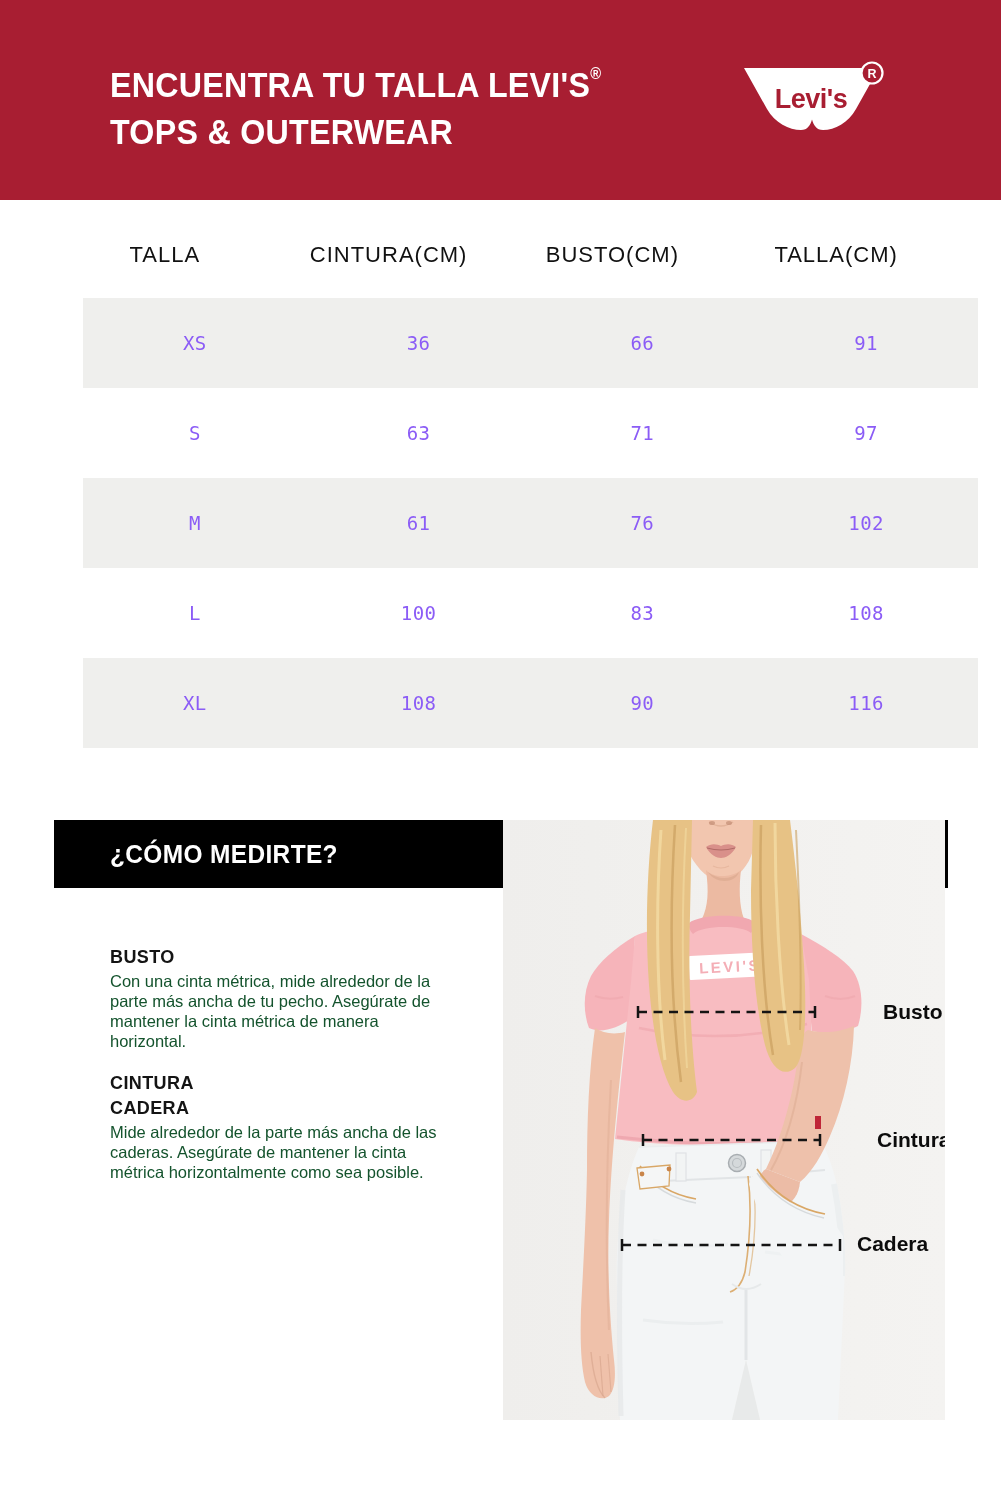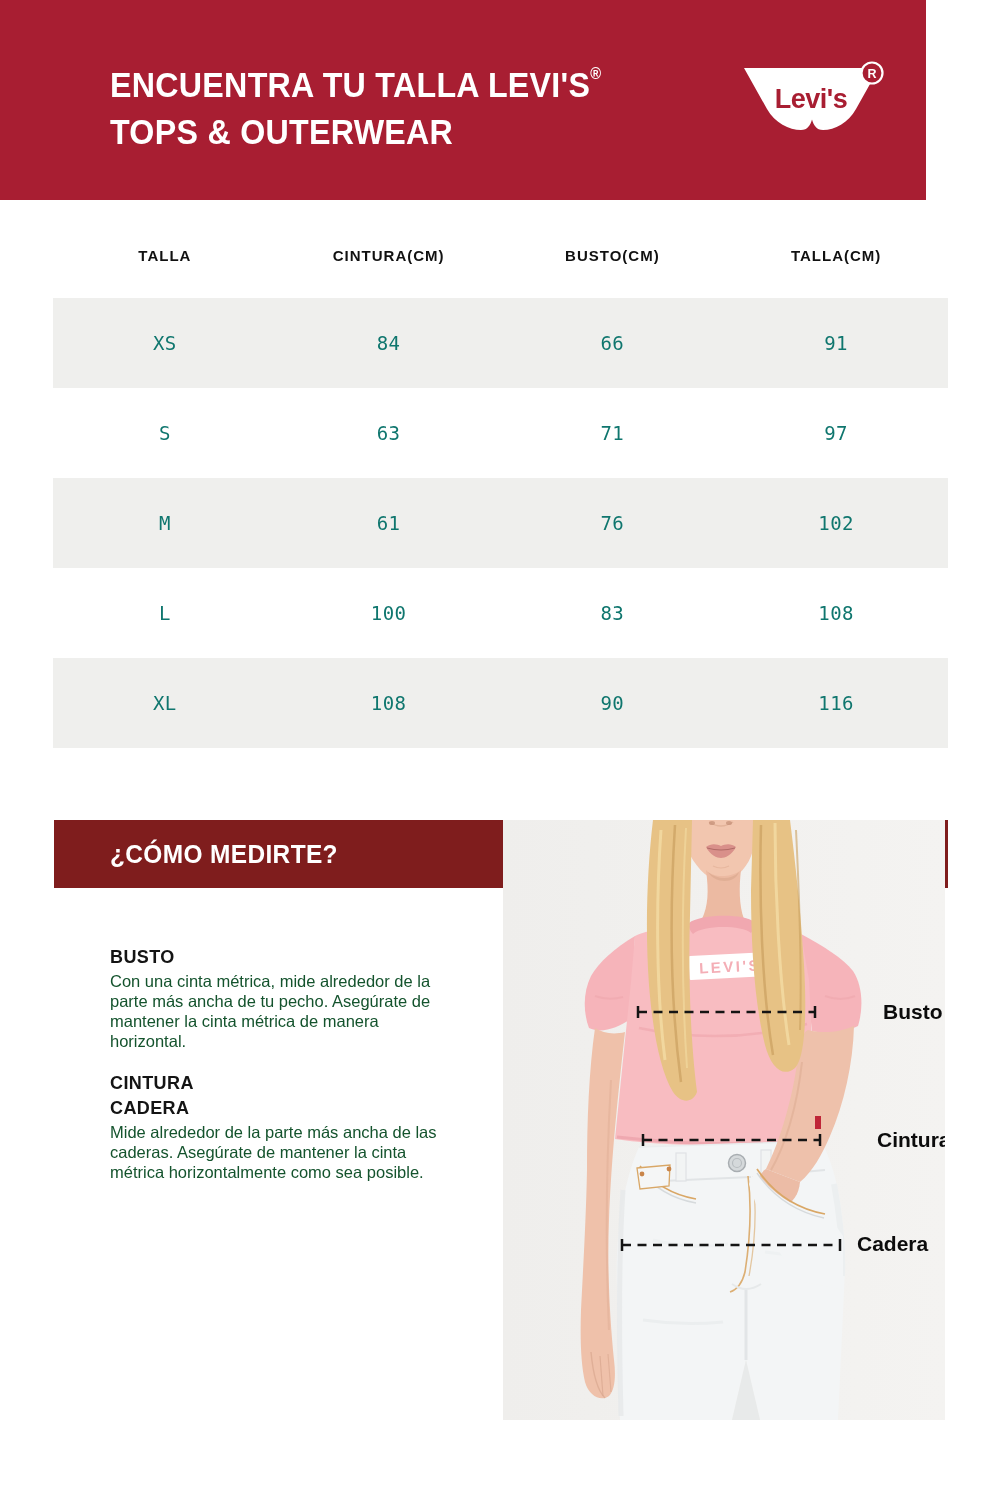--- a/index.html
+++ b/index.html
@@ -2,38 +2,38 @@
 <html><head>
 <meta charset="utf-8">
 <style>
   html,body{margin:0;padding:0;background:#ffffff;}
   .page{
     position:relative;width:1001px;height:1500px;margin:0 auto;
     background:#ffffff;overflow:hidden;
     font-family:"Liberation Sans",sans-serif;color:#1b1b1b;
   }
   
-  .hero{position:absolute;left:0;top:0;width:926px;height:200px;background:#A81E32;}
+  .hero{position:absolute;left:0;top:0;width:1001px;height:200px;background:#A81E32;}
   .hero-title{
     position:absolute;left:110px;top:50px;color:#ffffff;font-weight:700;
     font-size:35px;line-height:47px;letter-spacing:.3px;
     transform:scaleX(.92);transform-origin:left top;white-space:nowrap;
   }
   .hero-title sup{font-size:16px;vertical-align:18px;}
   .levis-logo{position:absolute;left:744px;top:58px;width:152px;height:86px;}
   
   .size-table{position:absolute;left:53px;top:212px;width:895px;}
   .t-row{display:flex;width:100%;}
   .t-row > div{width:25%;display:flex;align-items:center;justify-content:center;}
-  .t-head{height:86px;font-weight:700;font-size:15px;letter-spacing:1px;color:#111;}
-  .t-body{height:90px;font-family:"DejaVu Sans Mono",monospace;font-size:19px;color:#0f766e;letter-spacing:.5px;}
+  .t-head{height:86px;font-weight:400;font-size:22px;letter-spacing:1px;color:#111;}
+  .t-body{height:90px;font-family:"DejaVu Sans Mono",monospace;font-size:19px;color:#8b5cf6;letter-spacing:.5px;margin-left:30px;}
   .t-body.striped{background:#EFEFED;}
   
   .measure-banner{
-    position:absolute;left:54px;top:820px;width:894px;height:68px;background:#7f1d1d;
+    position:absolute;left:54px;top:820px;width:894px;height:68px;background:#000000;
   }
   .measure-banner .txt{
     position:absolute;left:56px;top:0;height:68px;line-height:68px;color:#fff;
     font-weight:700;font-size:26px;letter-spacing:.4px;white-space:nowrap;
     transform:scaleX(.94);transform-origin:left top;
   }
   .measure-text{position:absolute;left:110px;top:946px;width:348px;}
   .m-section h3{
     margin:0 0 3px 0;font-size:18px;line-height:22px;font-weight:700;color:#141414;letter-spacing:.4px;
   }
@@ -68,21 +68,21 @@
 
   <div class="size-table">
     <div class="t-row t-head">
       <div>TALLA</div>
       <div>CINTURA(CM)</div>
       <div>BUSTO(CM)</div>
       <div>TALLA(CM)</div>
     </div>
     <div class="t-row t-body striped">
       <div>XS</div>
-      <div>84</div>
+      <div>36</div>
       <div>66</div>
       <div>91</div>
     </div>
     <div class="t-row t-body">
       <div>S</div>
       <div>63</div>
       <div>71</div>
       <div>97</div>
     </div>
     <div class="t-row t-body striped">

